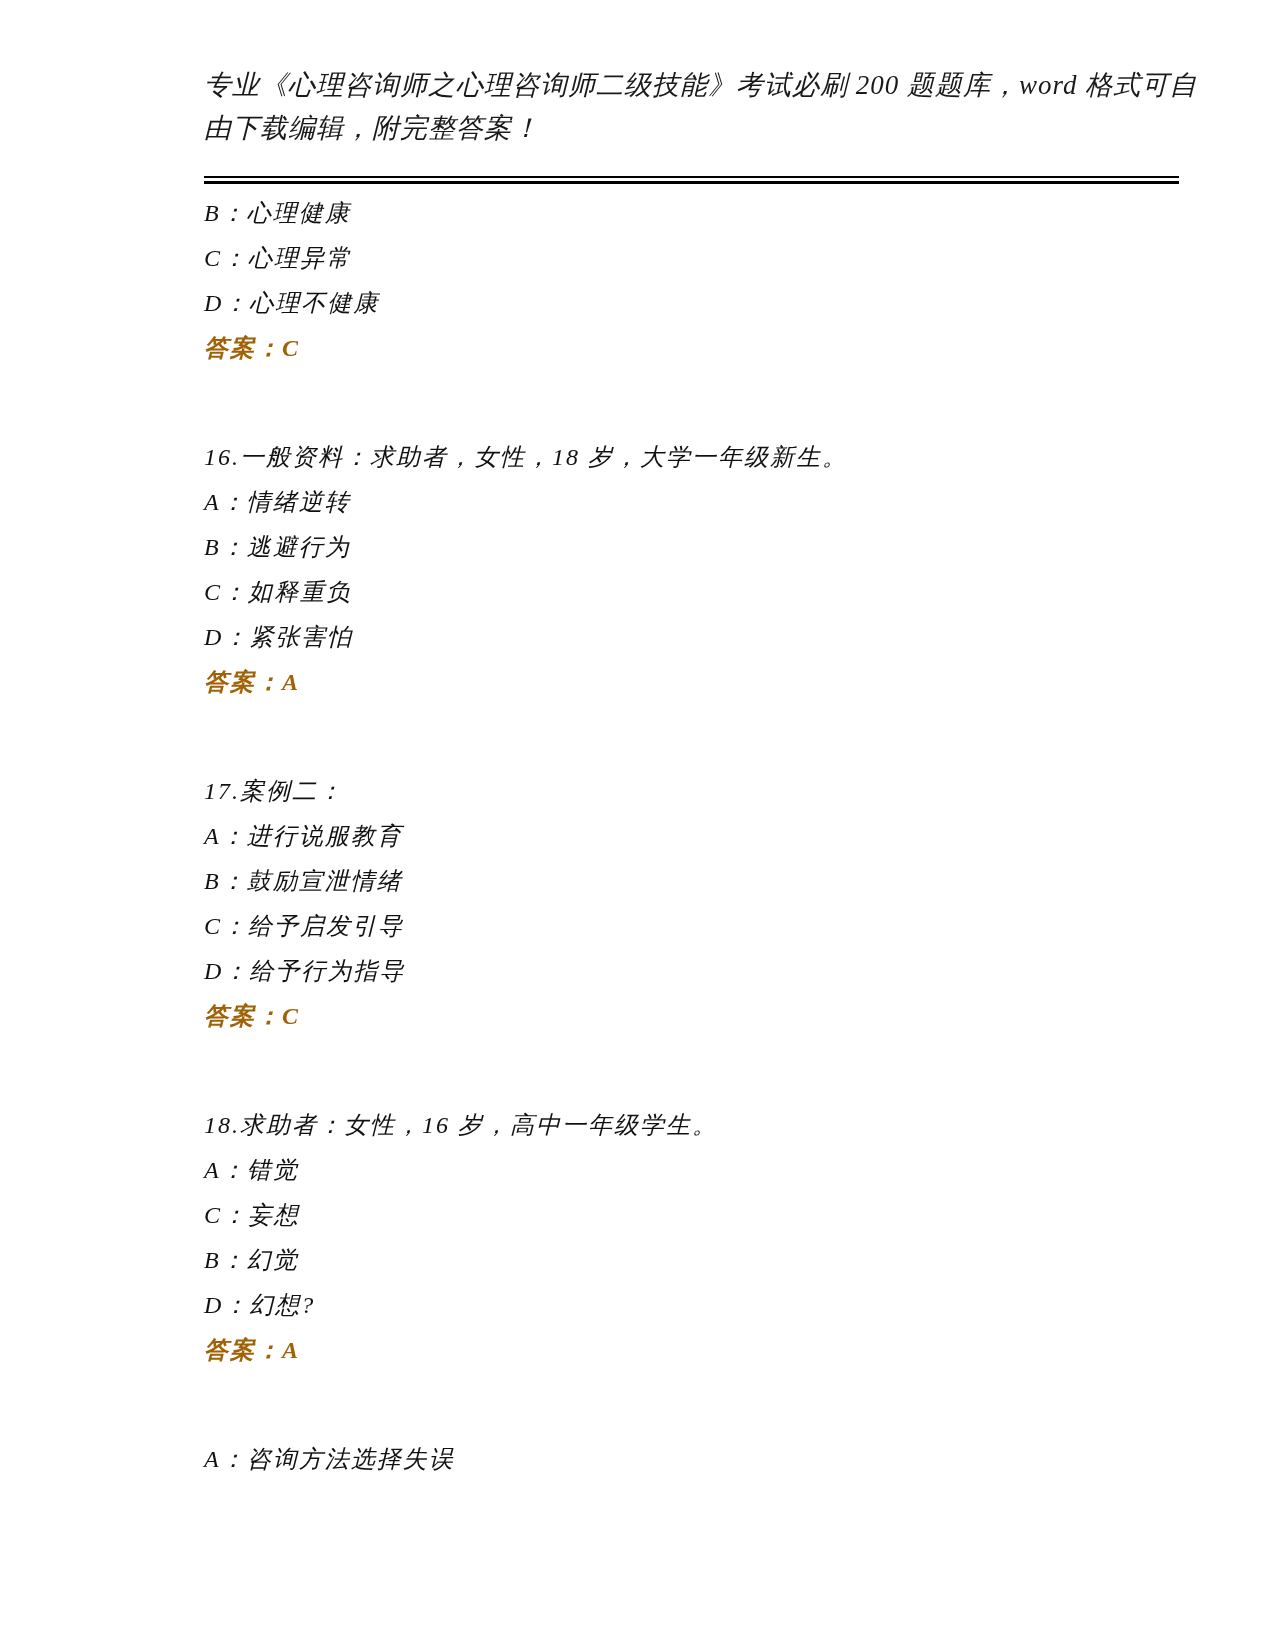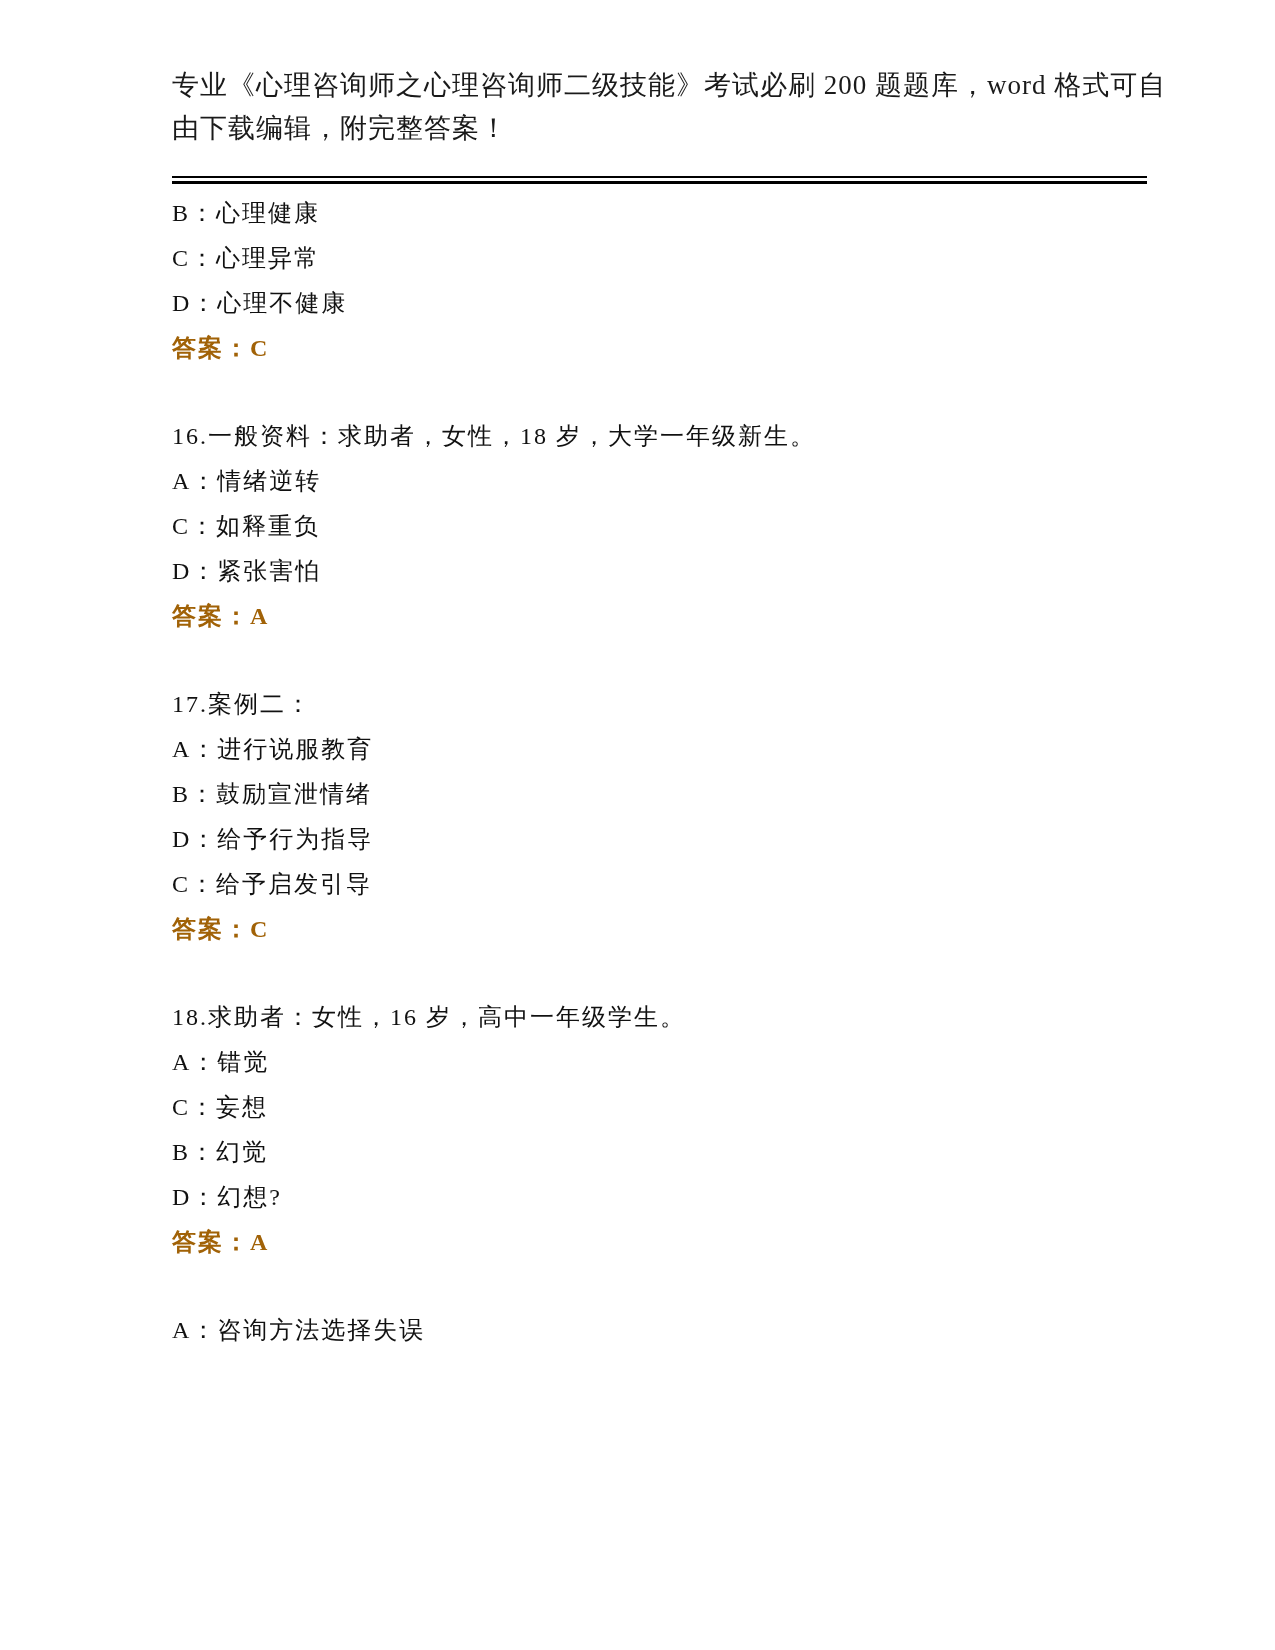--- a/index.html
+++ b/index.html
@@ -10,24 +10,25 @@
   body {
     width: 1275px;
     height: 1650px;
     position: relative;
     overflow: hidden;
     color: #000000;
     font-family: "Liberation Serif", "DejaVu Serif", serif;
   }
   .page {
     position: absolute;
-    left: 172px;
+    left: 204px;
     top: 0;
     width: 975px;
     height: 1650px;
+    font-style: italic;
   }
   .header {
     padding-top: 64px;
   }
   .hline {
     font-size: 27px;
     line-height: 43px;
     letter-spacing: 1px;
     white-space: nowrap;
     color: #1a1a1a;
@@ -40,21 +41,21 @@
     width: 975px;
   }
   .block {
     margin: 0;
     padding: 0;
   }
   .block.first {
     margin-top: 7px;
   }
   .block.spaced {
-    margin-top: 43px;
+    margin-top: 64px;
   }
   .line {
     margin: 0;
     font-size: 24px;
     line-height: 45px;
     letter-spacing: 2px;
     white-space: nowrap;
     color: #111111;
   }
   .answer {
@@ -77,31 +78,32 @@
   <div class="block first">
     <p class="line">B：心理健康</p>
     <p class="line">C：心理异常</p>
     <p class="line">D：心理不健康</p>
     <p class="line answer">答案：C</p>
   </div>
 
   <div class="block spaced">
     <p class="line">16.一般资料：求助者，女性，18 岁，大学一年级新生。</p>
     <p class="line">A：情绪逆转</p>
+    <p class="line">B：逃避行为</p>
     <p class="line">C：如释重负</p>
     <p class="line">D：紧张害怕</p>
     <p class="line answer">答案：A</p>
   </div>
 
   <div class="block spaced">
     <p class="line">17.案例二：</p>
     <p class="line">A：进行说服教育</p>
     <p class="line">B：鼓励宣泄情绪</p>
+    <p class="line">C：给予启发引导</p>
     <p class="line">D：给予行为指导</p>
-    <p class="line">C：给予启发引导</p>
     <p class="line answer">答案：C</p>
   </div>
 
   <div class="block spaced">
     <p class="line">18.求助者：女性，16 岁，高中一年级学生。</p>
     <p class="line">A：错觉</p>
     <p class="line">C：妄想</p>
     <p class="line">B：幻觉</p>
     <p class="line">D：幻想?</p>
     <p class="line answer">答案：A</p>

